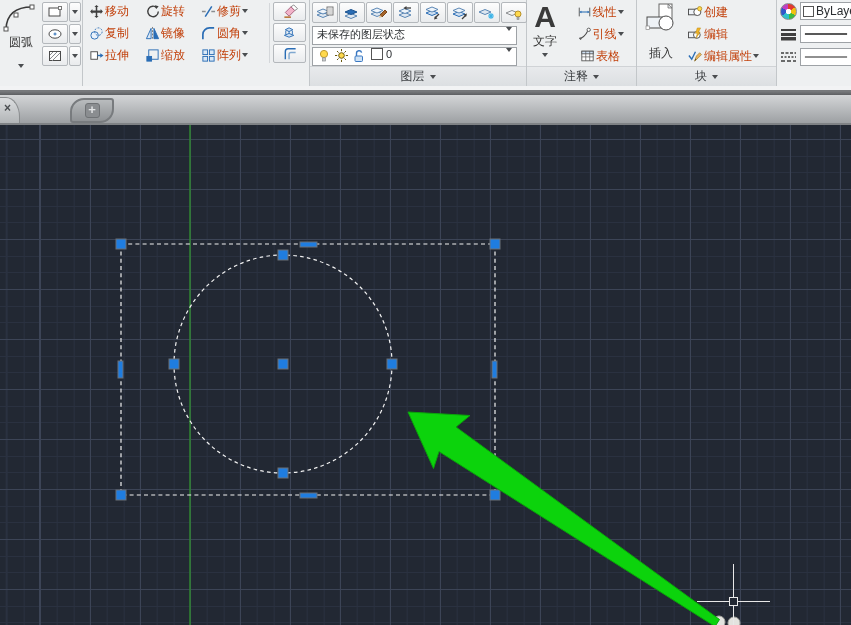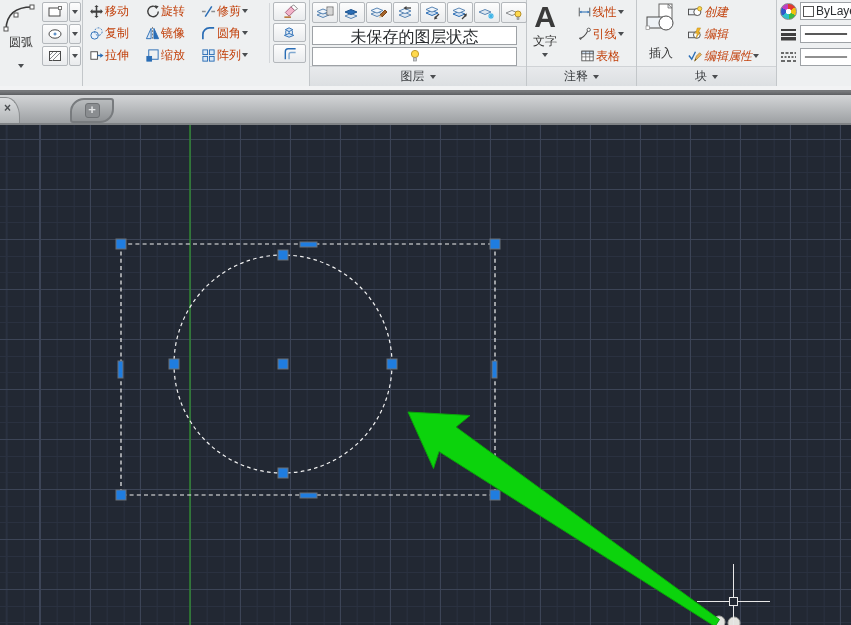--- a/index.html
+++ b/index.html
@@ -6,21 +6,21 @@
   html,body { width:851px; height:625px; overflow:hidden; font-family:"Liberation Sans", sans-serif; background:#222833; }
   .abs { position:absolute; }
 
   
   #ribbon { position:absolute; left:0; top:0; width:851px; height:95px; background:#eef0f1; }
   .panel { position:absolute; top:0; height:86px; border-right:1px solid #c3c7ca; background:#eef0f1; }
   .panel-label { position:absolute; left:0; right:0; top:66px; height:20px; background:linear-gradient(#e8eaec,#dcdfe2); border-top:1px solid #d0d3d6; display:flex; align-items:center; justify-content:center; gap:5px; font-size:12px; color:#3c3f42; }
   .caret { width:0; height:0; border-left:3.5px solid transparent; border-right:3.5px solid transparent; border-top:4.5px solid #4a4d50; display:inline-block; }
   .btn-row { display:flex; align-items:center; gap:1px; font-size:12px; color:#c2410c; cursor:default; }
   .minibtn { background:linear-gradient(#fdfdfd,#e9ebed); border:1px solid #b4b8bc; border-radius:2px; display:flex; align-items:center; justify-content:center; }
-  .dropdown { background:#fff; border:1px solid #9ea2a6; display:flex; align-items:center; font-size:16px; color:#2b2e31; padding:0 4px; gap:3px;flex-direction:column; }
+  .dropdown { background:#fff; border:1px solid #9ea2a6; display:flex; align-items:flex-start; font-size:11px; color:#2b2e31; padding:0 4px; gap:3px; }
   .dropdown .caret { margin-left:auto; }
   .bigbtn { display:flex; flex-direction:column; align-items:center; justify-content:flex-start; font-size:12px; color:#333; }
   svg { display:block; }
 
   
   #p-draw { left:0; width:83px; }
   
   #p-modify { left:83px; width:227px; }
   .mgrid { position:absolute; left:6px; top:0; display:grid; grid-template-columns:56px 56px 70px; grid-auto-rows:22px; align-items:center; }
   .msep { position:absolute; left:186px; top:3px; width:1px; height:60px; background:#d4d7da; }
@@ -416,21 +416,21 @@
         <svg width="34" height="34" viewBox="0 0 34 34">
           <rect x="15" y="2" width="13" height="15" fill="#fff" stroke="#666"></rect>
           <path d="M24 2l4 4h-4z" fill="#dfe2e5" stroke="#666" stroke-width=".7"></path>
           <rect x="3" y="15" width="16" height="11" fill="#eef2f6" stroke="#4a4a4a"></rect>
           <circle cx="22" cy="21" r="7" fill="#fff" stroke="#4a4a4a"></circle>
           <rect x="2" y="24" width="3.5" height="3.5" fill="#fff" stroke="#888" stroke-width=".7"></rect>
         </svg>
       </span>
       <span style="margin-top:1px;">插入</span>
     </div>
-    <div class="itemcol" style="left:50px; top:1px; width:88px;font-style:italic;">
+    <div class="itemcol" style="left:50px; top:1px; width:88px;">
       <div class="btn-row">
         <span class="ic">
           <svg width="16" height="14" viewBox="0 0 17 15">
               <rect x="1.5" y="4.5" width="8" height="6" fill="#eef2f6" stroke="#4a4a4a"></rect>
               <circle cx="11" cy="7.5" r="3.8" fill="#fff" stroke="#4a4a4a"></circle>
               <circle cx="13.5" cy="4" r="2.3" fill="#ffd94d" stroke="#a8861f" stroke-width=".8"></circle>
             </svg>
         </span>
         <span>创建</span>
       </div>

